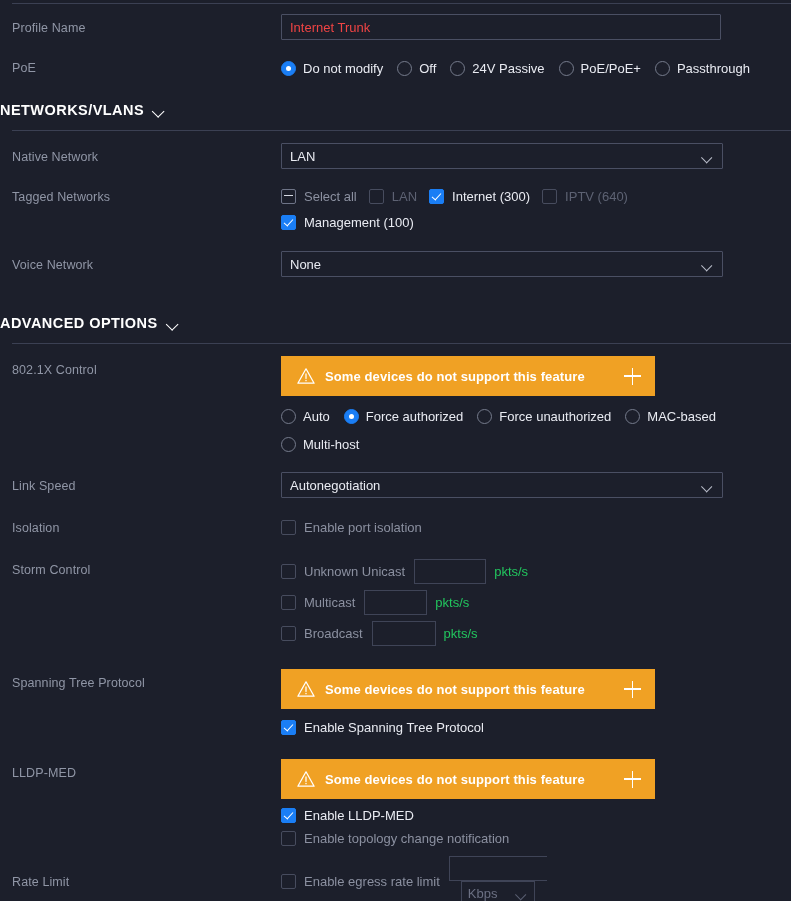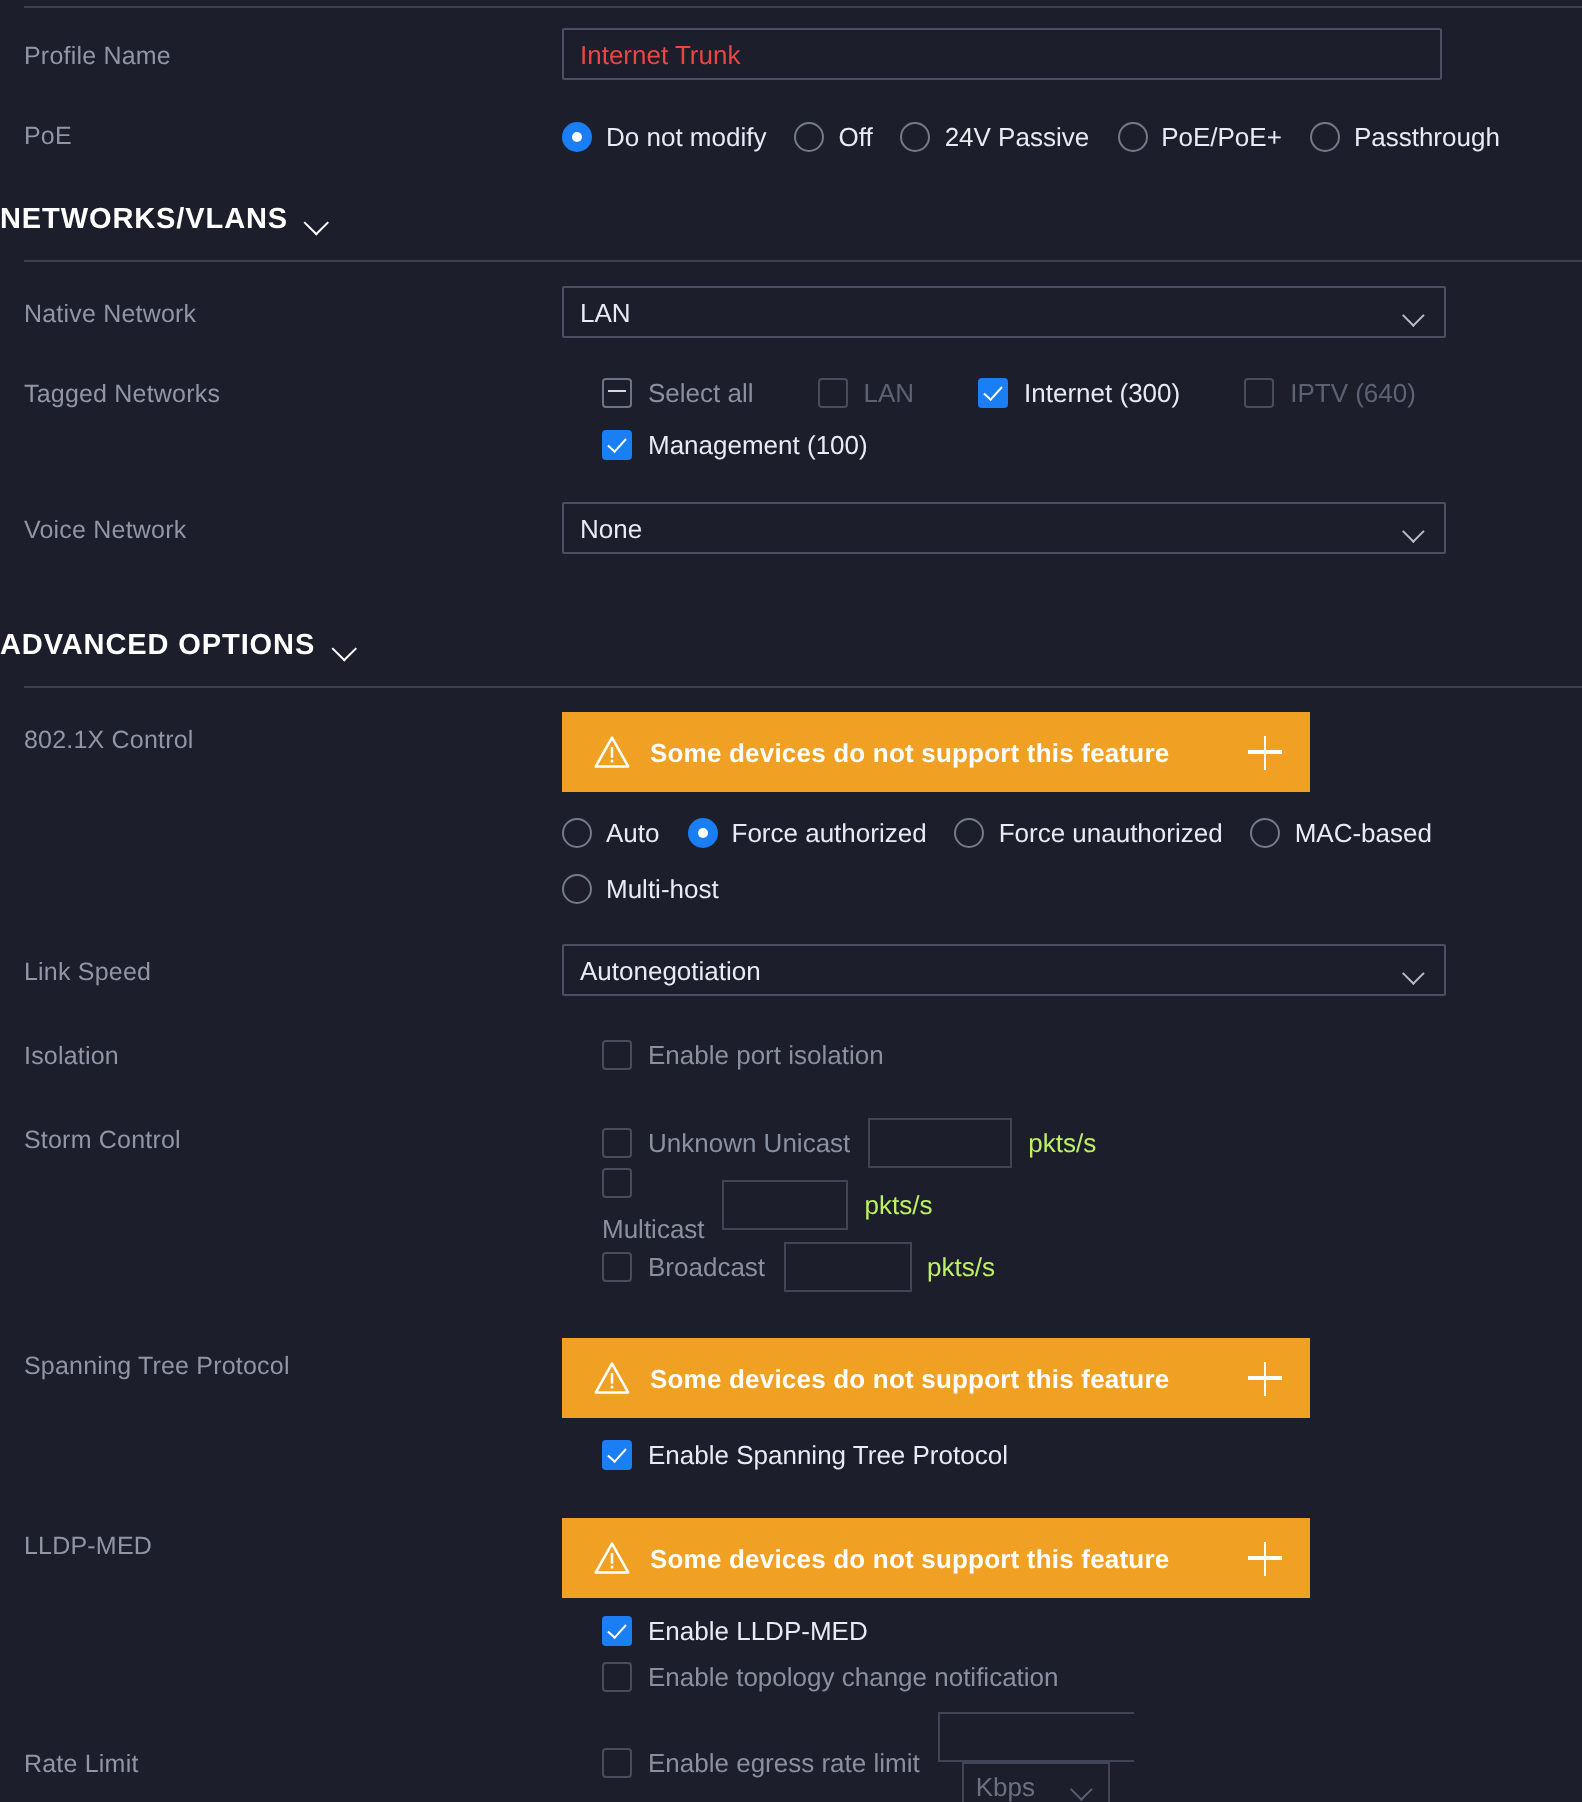--- a/index.html
+++ b/index.html
@@ -160,24 +160,23 @@
   }
 
   
   .cb-row {
     display: flex;
     align-items: center;
     height: 26px;
   }
   .cb-item {
     display: flex;
-    align-items: flex-start;
+    align-items: center;
     gap: 8px;
     margin-right: 14px;
-    margin-left: 20px;
   }
   .cbox {
     width: 15px; height: 15px;
     box-sizing: border-box;
     border: 1.4px solid #6e7487;
     background: transparent;
     border-radius: 2px;
     flex: 0 0 auto;
     position: relative;
   }
@@ -255,21 +254,21 @@
     background: transparent;
     border: 1px solid #3f4457;
     color: #e9ebf2;
     font-size: 13px;
     font-family: "Liberation Sans", sans-serif;
     padding: 0 6px;
     outline: none;
   }
   .unit {
     font-size: 13px;
-    color: #bef264;
+    color: #22c55e;
     margin-left: 8px;
     white-space: nowrap;
     text-align: right;
   }
 
   
   .joined { display: flex; align-items: center; flex-direction: column; }
   .joined .num { border-right: none; width: 98px; }
   .joined .unitsel {
     height: 25px;
@@ -469,21 +468,21 @@
       <div class="cb-row" style="height:31px;">
         <div class="cb-item" style="margin-right:9px;">
           <span class="cbox dis"></span>
           <span class="cl muted">Unknown Unicast</span>
         </div>
         <input class="num" style="width: 72px;" type="text" value="">
         <span class="unit">pkts/s</span>
       </div>
 
       <div class="cb-row" style="height:31px;">
-        <div class="cb-item" style="margin-right:9px;flex-direction:column;">
+        <div class="cb-item" style="margin-right:9px;">
           <span class="cbox dis"></span>
           <span class="cl muted">Multicast</span>
         </div>
         <input class="num" style="width: 63px;" type="text" value="">
         <span class="unit">pkts/s</span>
       </div>
 
       <div class="cb-row" style="height:31px;">
         <div class="cb-item" style="margin-right:9px;">
           <span class="cbox dis"></span>

